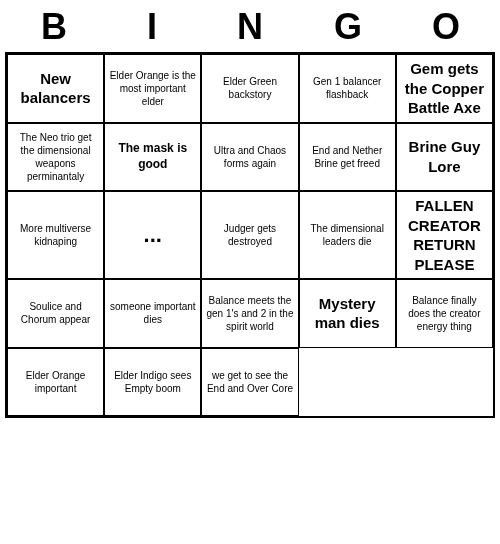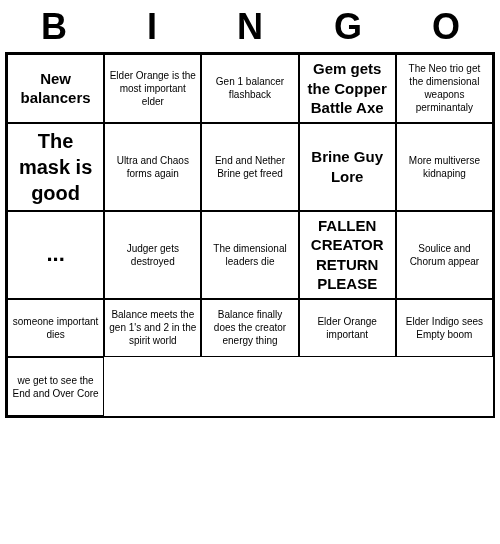--- a/index.html
+++ b/index.html
@@ -45,21 +45,21 @@
       color: #000;
       background: #fff;
       cursor: default;
       line-height: 1.3;
     }
     .bingo-cell.large-text {
       font-size: 15px;
       font-weight: bold;
     }
     .bingo-cell.medium-text {
-      font-size: 20px;
+      font-size: 12px;
       font-weight: bold;
     }
     .bingo-cell.free-space {
       font-size: 22px;
       font-weight: bold;
     }
   </style>
 </head>
 <body>
 
@@ -67,32 +67,34 @@
 <span class="bingo-letter">B</span>
     <span class="bingo-letter">I</span>
     <span class="bingo-letter">N</span>
     <span class="bingo-letter">G</span>
     <span class="bingo-letter">O</span>
   </div>
 
 <div id="bingo-grid">
 <div class="bingo-cell large-text">New balancers</div>
     <div class="bingo-cell">Elder Orange is the most important elder</div>
+    <div class="bingo-cell">Elder Green backstory</div>
     <div class="bingo-cell">Gen 1 balancer flashback</div>
     <div class="bingo-cell large-text">Gem gets the Copper Battle Axe</div>
     <div class="bingo-cell">The Neo trio get the dimensional weapons perminantaly</div>
     <div class="bingo-cell medium-text">The mask is good</div>
     <div class="bingo-cell">Ultra and Chaos forms again</div>
     <div class="bingo-cell">End and Nether Brine get freed</div>
     <div class="bingo-cell large-text">Brine Guy Lore</div>
     <div class="bingo-cell">More multiverse kidnaping</div>
     <div class="bingo-cell free-space">...</div>
     <div class="bingo-cell">Judger gets destroyed</div>
     <div class="bingo-cell">The dimensional leaders die</div>
     <div class="bingo-cell large-text">FALLEN CREATOR RETURN PLEASE</div>
     <div class="bingo-cell">Soulice and Chorum appear</div>
     <div class="bingo-cell">someone important dies</div>
     <div class="bingo-cell">Balance meets the gen 1's and 2 in the spirit world</div>
+    <div class="bingo-cell large-text">Mystery man dies</div>
     <div class="bingo-cell">Balance finally does the creator energy thing</div>
     <div class="bingo-cell">Elder Orange important</div>
     <div class="bingo-cell">Elder Indigo sees Empty boom</div>
     <div class="bingo-cell">we get to see the End and Over Core</div>
   </div>
 
 </body></html>

